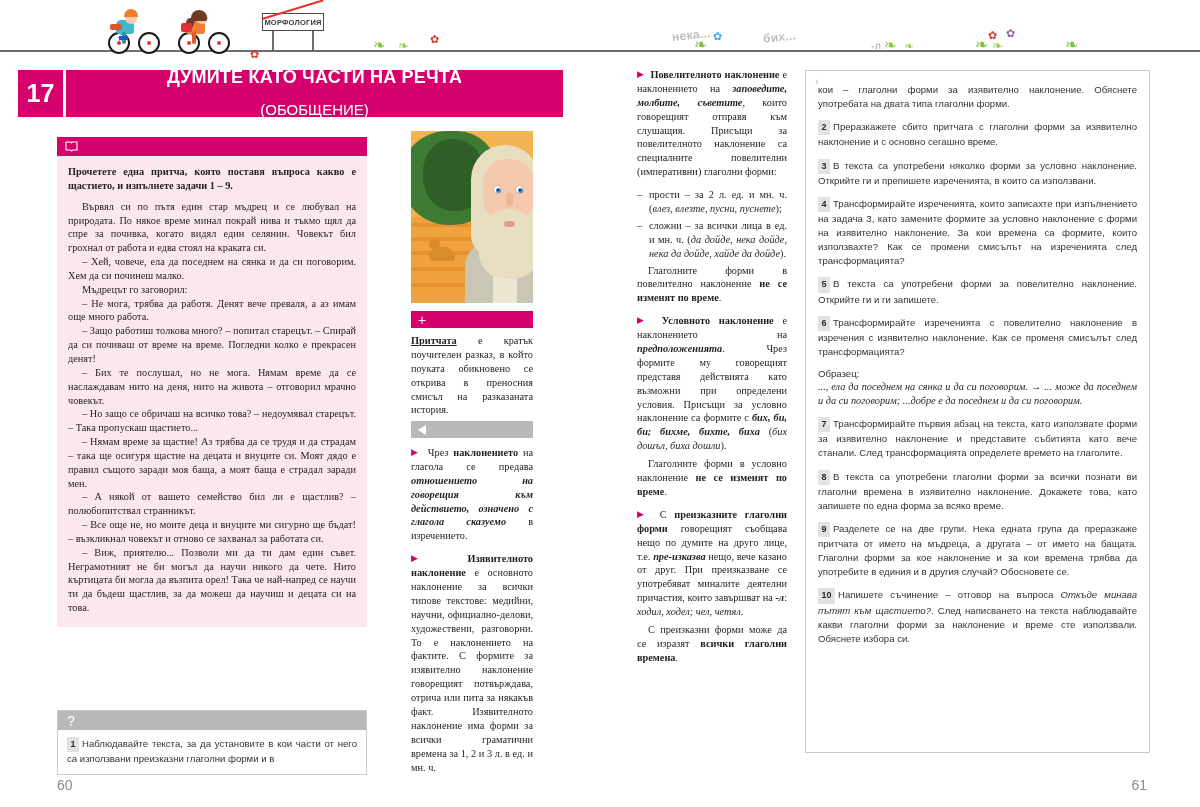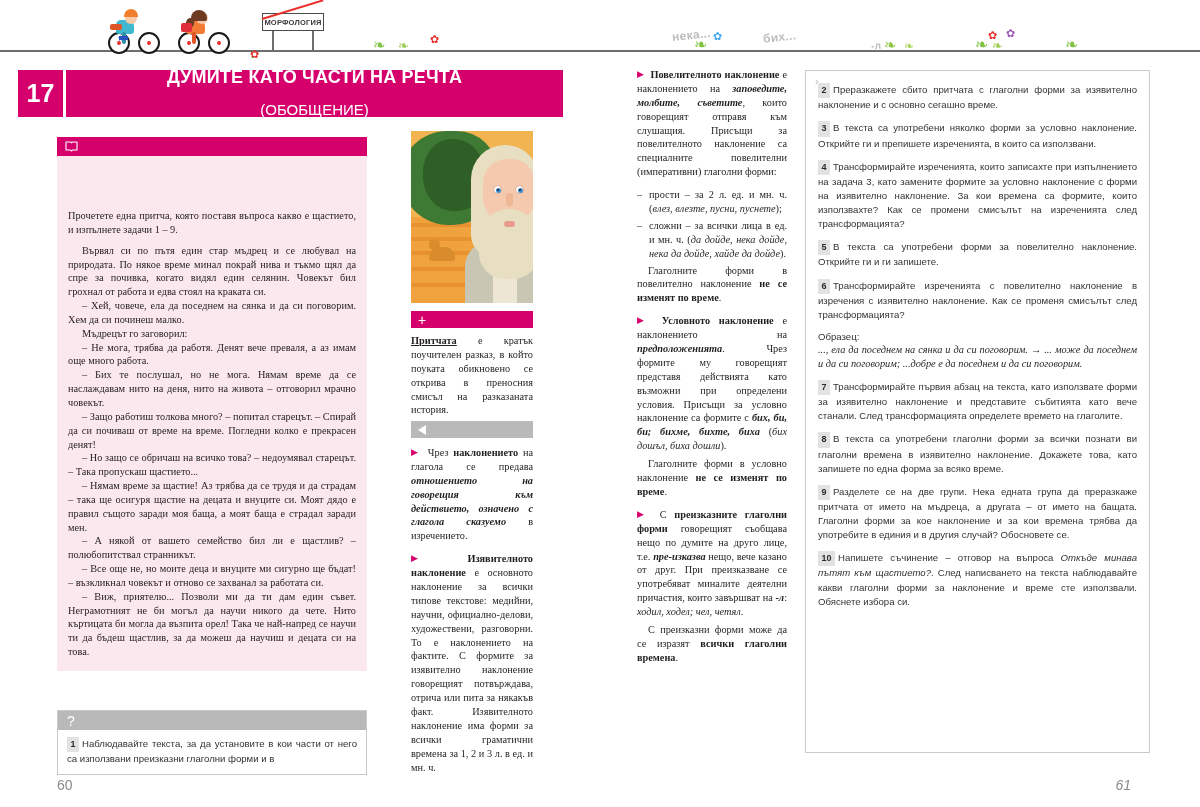--- a/index.html
+++ b/index.html
@@ -100,21 +100,21 @@
     display: flex; align-items: center; padding-left: 8px;
   }
   .story-body {
     background: #fbe8ee;
     padding: 9px 11px 12px 11px;
     color: #231f20;
     font-size: 10.3px;
     line-height: 1.345;
     text-align: justify;
   }
-  .story-intro { font-weight: 400; margin-bottom: 7px; margin-top: 44px; }
+  .story-intro { font-weight: 700; margin-bottom: 7px; }
   .story-body p { text-indent: 14px; margin: 0; }
 
   
   .task1-box {
     position: absolute; left: 57px; top: 710px;
     width: 310px;
     border: 1px solid #c9c9c9;
     background: #ffffff;
   }
   .task1-head {
@@ -308,21 +308,21 @@
   }
   .ex-p i { font-style: italic; }
 
   
   .pgnum {
     position: absolute; bottom: 14px;
     font-family: "Liberation Sans", sans-serif;
     font-size: 14px; color: #8a8a8a;
   }
   .pgnum.left  { left: 57px; }
-  .pgnum.right { right: 69px; font-style: italic; }
+  .pgnum.right { right: 53px; }
 
   
   .cyc { position: absolute; }
   .wheel {
     position: absolute; border: 2.5px solid #1a1a1a;
     border-radius: 50%; background: #ffffff;
   }
   .wheel::after {
     content: ""; position: absolute; left: 50%; top: 50%;
     width: 4px; height: 4px; margin: -2px 0 0 -2px;
@@ -408,22 +408,22 @@
         <path d="M1 1h4.2c.6 0 1.1.4 1.3.9.2-.5.7-.9 1.3-.9H12v8H8.3c-.8 0-1.5.5-1.8 1-.3-.5-1-1-1.8-1H1V1z" fill="none" stroke="#ffffff" stroke-width="1.1" stroke-linejoin="round"></path>
       </svg>
     </div>
     <div class="story-body">
       <div class="story-intro">Прочетете една притча, която поставя въпроса какво е щастието, и изпълнете задачи 1 – 9.</div>
       <div id="story-paras">
           <p>Вървял си по пътя един стар мъдрец и се любувал на природата. По някое време минал покрай нива и тъкмо щял да спре за почивка, когато видял един селянин. Човекът бил грохнал от работа и едва стоял на краката си.</p>
           <p>– Хей, човече, ела да поседнем на сянка и да си поговорим. Хем да си починеш малко.</p>
           <p>Мъдрецът го заговорил:</p>
           <p>– Не мога, трябва да работя. Денят вече преваля, а аз имам още много работа.</p>
+          <p>– Защо работиш толкова много? – попитал старецът. – Спирай да си почиваш от време на време. Погледни колко е прекрасен денят!</p>
           <p>– Бих те послушал, но не мога. Нямам време да се наслаждавам нито на деня, нито на живота – отговорил мрачно човекът.</p>
-          <p>– Защо работиш толкова много? – попитал старецът. – Спирай да си почиваш от време на време. Погледни колко е прекрасен денят!</p>
           <p>– Но защо се обричаш на всичко това? – недоумявал старецът. – Така пропускаш щастието...</p>
           <p>– Нямам време за щастие! Аз трябва да се трудя и да страдам – така ще осигуря щастие на децата и внуците си. Моят дядо е правил същото заради моя баща, а моят баща е страдал заради мен.</p>
           <p>– А някой от вашето семейство бил ли е щастлив? – полюбопитствал странникът.</p>
           <p>– Все още не, но моите деца и внуците ми сигурно ще бъдат! – възкликнал човекът и отново се захванал за работата си.</p>
           <p>– Виж, приятелю... Позволи ми да ти дам един съвет. Неграмотният не би могъл да научи никого да чете. Нито къртицата би могла да възпита орел! Така че най-напред се научи ти да бъдеш щастлив, за да можеш да научиш и децата си на това.</p>
         </div>
     </div>
   </div>
 
   <div class="task1-box">
@@ -493,20 +493,21 @@
       </div>
       <div class="bullet-para indented" style="margin-top: 3px;">Глаголните форми в повелително наклонение <b>не се изменят по време</b>.</div>
       <div class="bullet-para"><span class="btri">▶</span> <b>Условното наклонение</b> е наклонението на <span class="bi">предположенията</span>. Чрез формите му говорещият представя действията като възможни при определени условия. Присъщи за условно наклонение са формите с <span class="bi">бих, би, би; бихме, бихте, биха</span> (<i>бих дошъл, биха дошли</i>).</div>
       <div class="bullet-para indented" style="margin-top: -5px;">Глаголните форми в условно наклонение <b>не се изменят по време</b>.</div>
       <div class="bullet-para"><span class="btri">▶</span> С <b>преизказните глаголни форми</b> говорещият съобщава нещо по думите на друго лице, т.е. <span class="bi">пре-изказва</span> нещо, вече казано от друг. При преизказване се употребяват миналите деятелни причастия, които завършват на <span class="bi">-л</span>: <i>ходил, ходел; чел, четял</i>.</div>
       <div class="bullet-para indented" style="margin-top: -5px;">С преизказни форми може да се изразят <b>всички глаголни времена</b>.</div>
     </div>
 
   <div class="ex-box">
     <span class="ex-arrow">›</span>
+    <div class="ex-p">кои – глаголни форми за изявително наклонение. Обяснете употребата на двата типа глаголни форми.</div>
     <div id="ex-list-1">
         <div class="ex-p"><span class="ex-num">2</span>Преразкажете сбито притчата с глаголни форми за изявително наклонение и с основно сегашно време.</div>
         <div class="ex-p"><span class="ex-num">3</span>В текста са употребени няколко форми за условно наклонение. Открийте ги и препишете изреченията, в които са използвани.</div>
         <div class="ex-p"><span class="ex-num">4</span>Трансформирайте изреченията, които записахте при изпълнението на задача 3, като замените формите за условно наклонение с форми на изявително наклонение. За кои времена са формите, които използвахте? Как се промени смисълът на изреченията след трансформацията?</div>
         <div class="ex-p"><span class="ex-num">5</span>В текста са употребени форми за повелително наклонение. Открийте ги и ги запишете.</div>
         <div class="ex-p"><span class="ex-num">6</span>Трансформирайте изреченията с повелително наклонение в изречения с изявително наклонение. Как се променя смисълът след трансформацията?</div>
       </div>
     <div class="ex-sample-label">Образец:</div>
     <div class="ex-sample">..., ела да поседнем на сянка и да си поговорим. → ... може да поседнем и да си поговорим; ...добре е да поседнем и да си поговорим.</div>
     <div id="ex-list-2">

